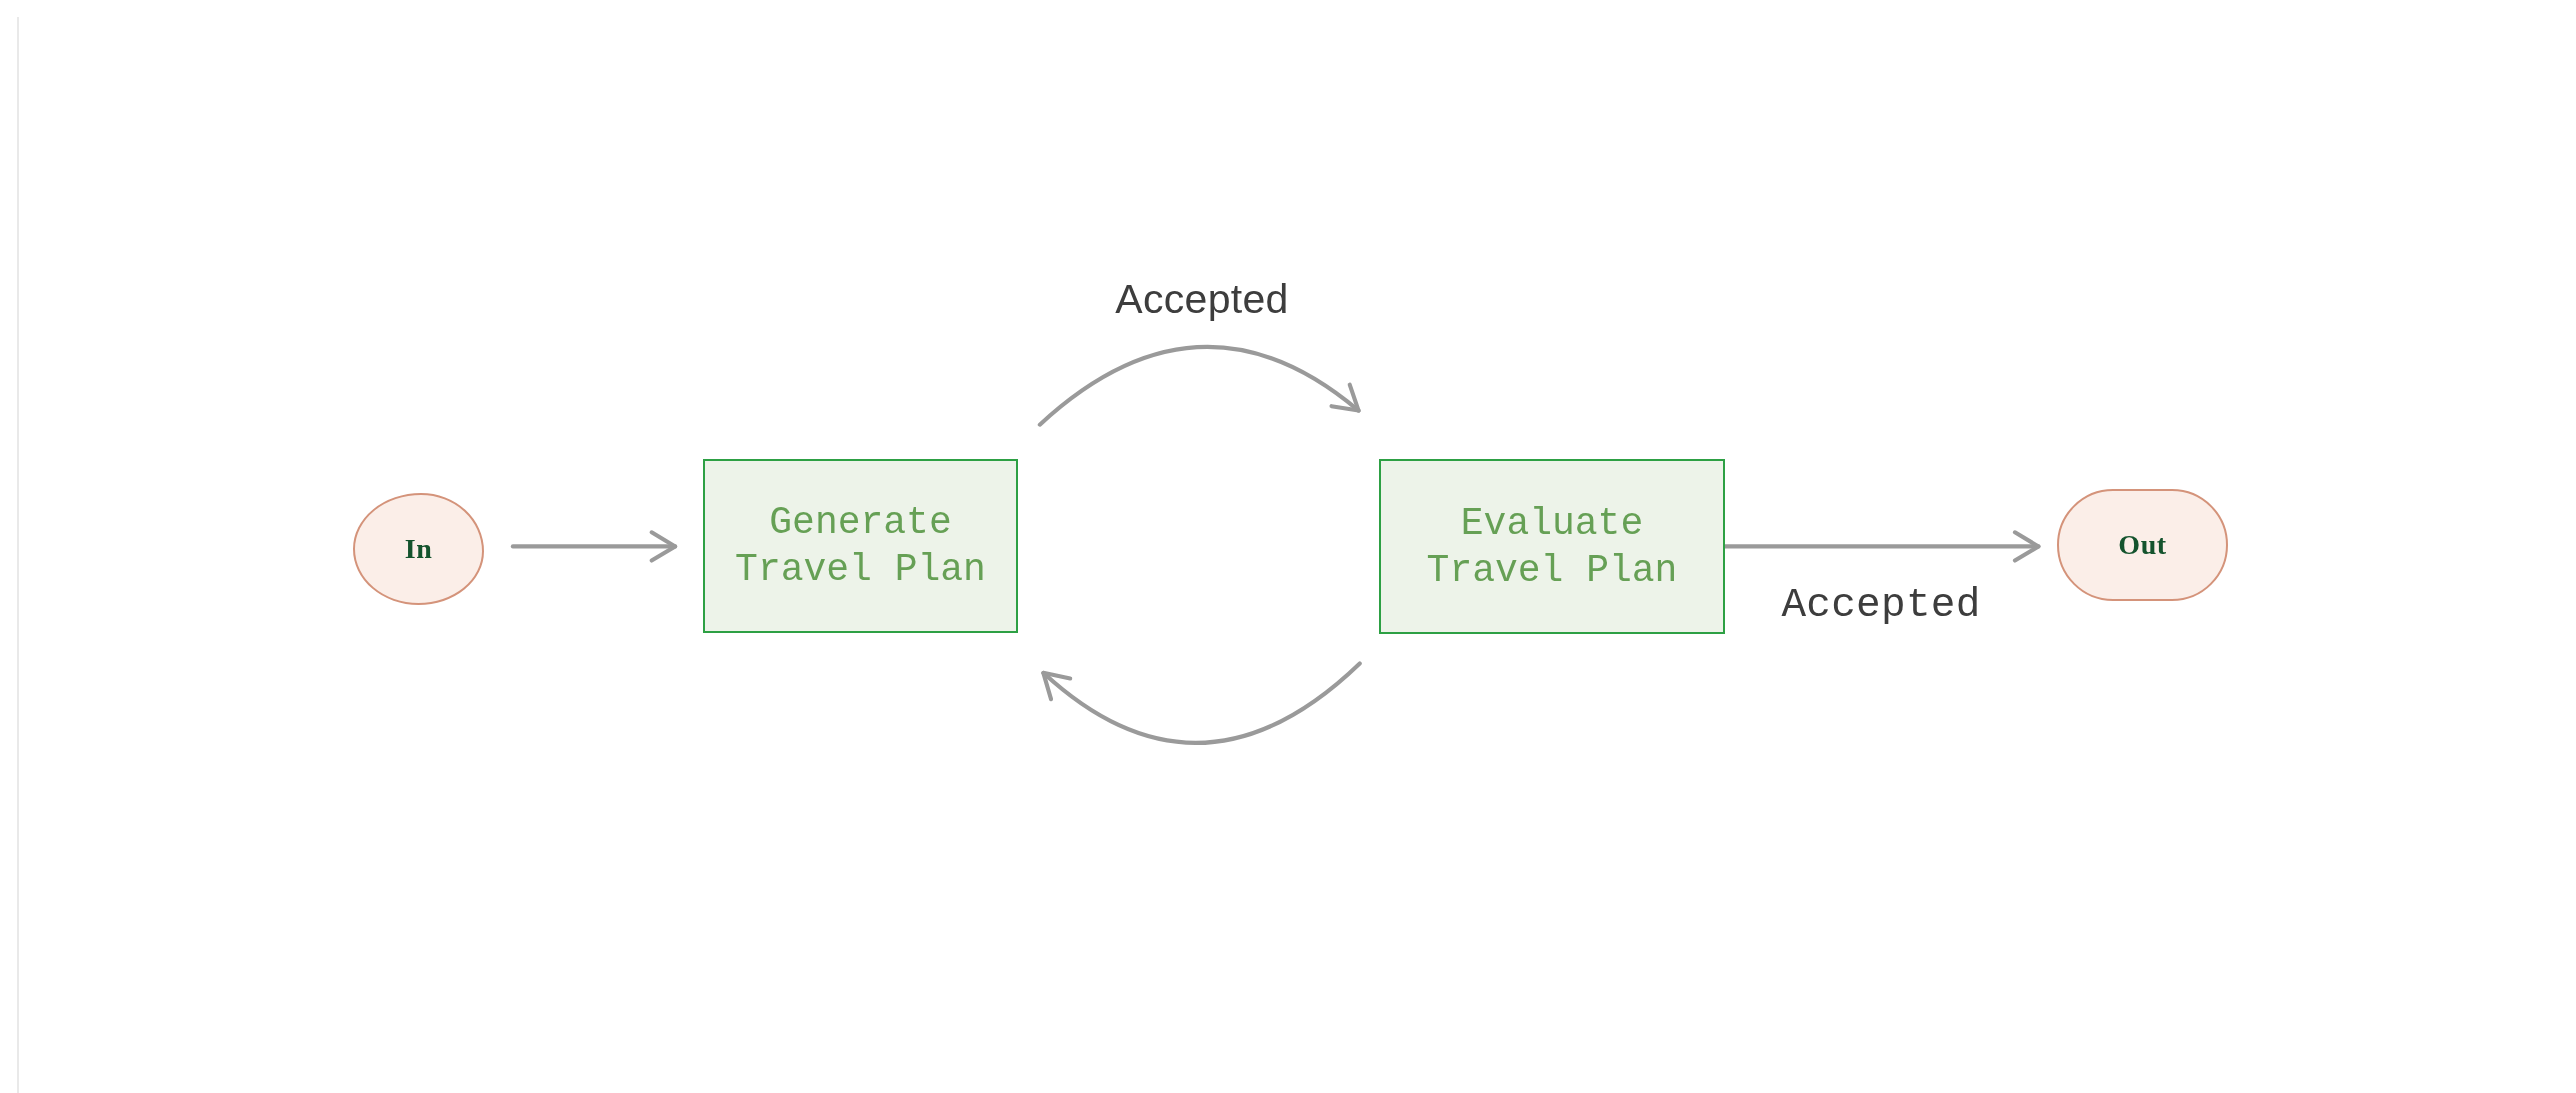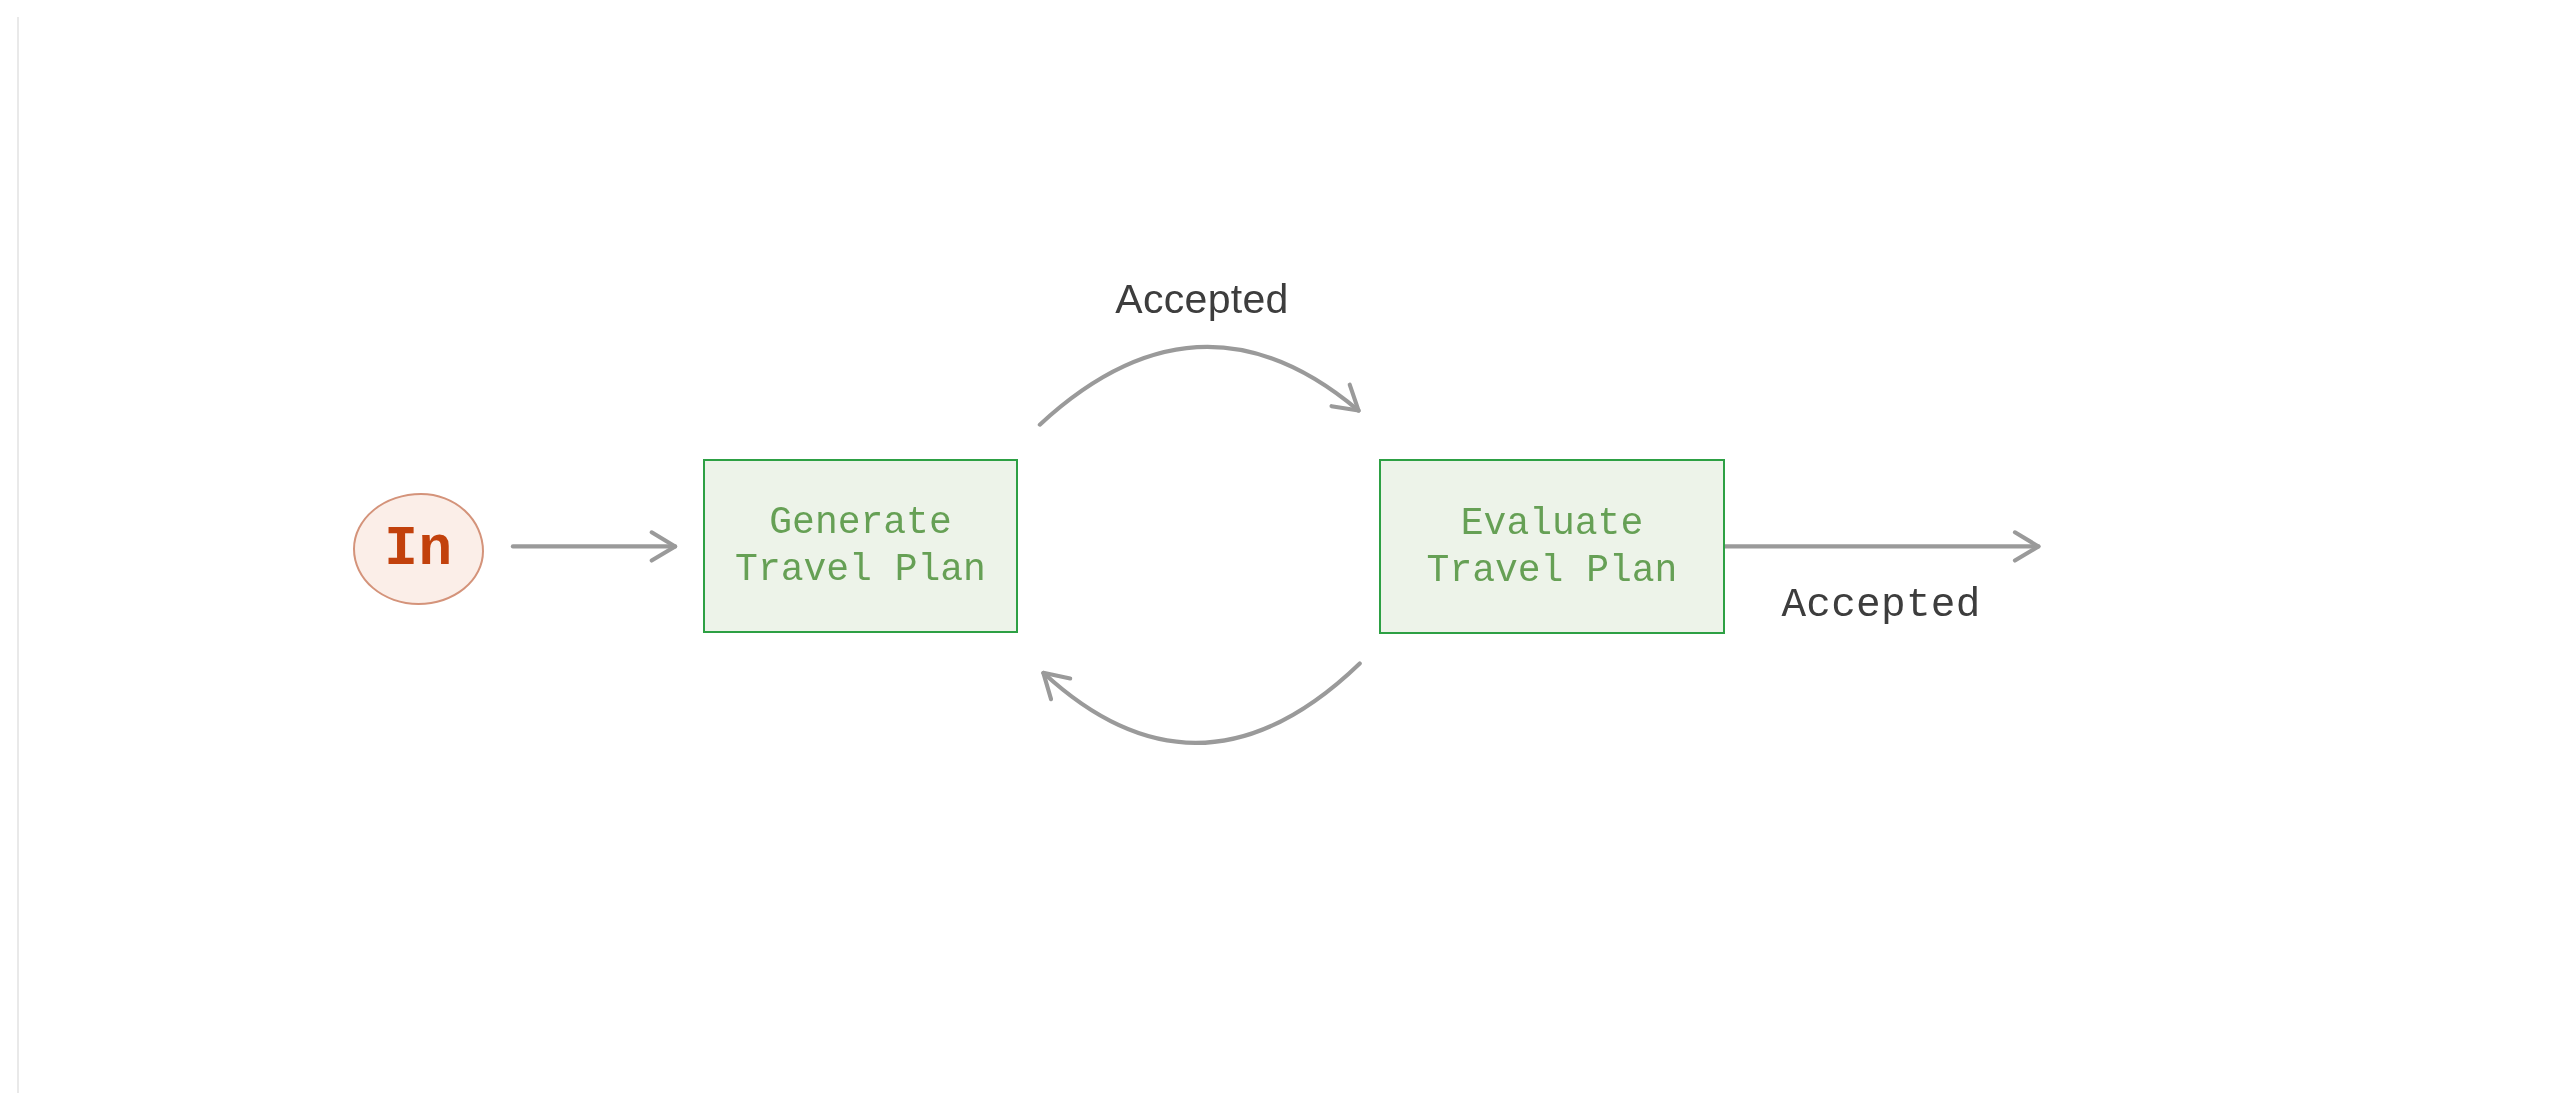--- a/index.html
+++ b/index.html
@@ -35,24 +35,24 @@
   }
   
   .terminal {
     position: absolute;
     box-sizing: border-box;
     background: #fbeee8;
     border: 2.4px solid #d4937a;
     display: flex;
     align-items: center;
     justify-content: center;
-    color: #c2410c;
-    font-family: Liberation Mono, monospace;
+    color: #14532d;
+    font-family: Liberation Serif, serif;
     font-weight: 700;
-    font-size: 56px;
+    font-size: 28px;
     letter-spacing: 0.6px;
   }
   .terminal.in {
     left: 353px;
     top: 493px;
     width: 131px;
     height: 112px;
     border-radius: 52% 48% 50% 50% / 50% 52% 48% 50%;
   }
   .terminal.out {
@@ -140,20 +140,23 @@
   <div class="process-box generate">
     <span class="box-label">Generate
 Travel Plan</span>
   </div>
 
   <div class="process-box evaluate">
     <span class="box-label">Evaluate
 Travel Plan</span>
   </div>
 
+  <div class="terminal out">
+    <span>Out</span>
+  </div>
 
   <div class="edge-label solution">Accepted</div>
 
   <div class="edge-label accepted">Accepted</div>
 
 
 </div>
 
 
 </body></html>

